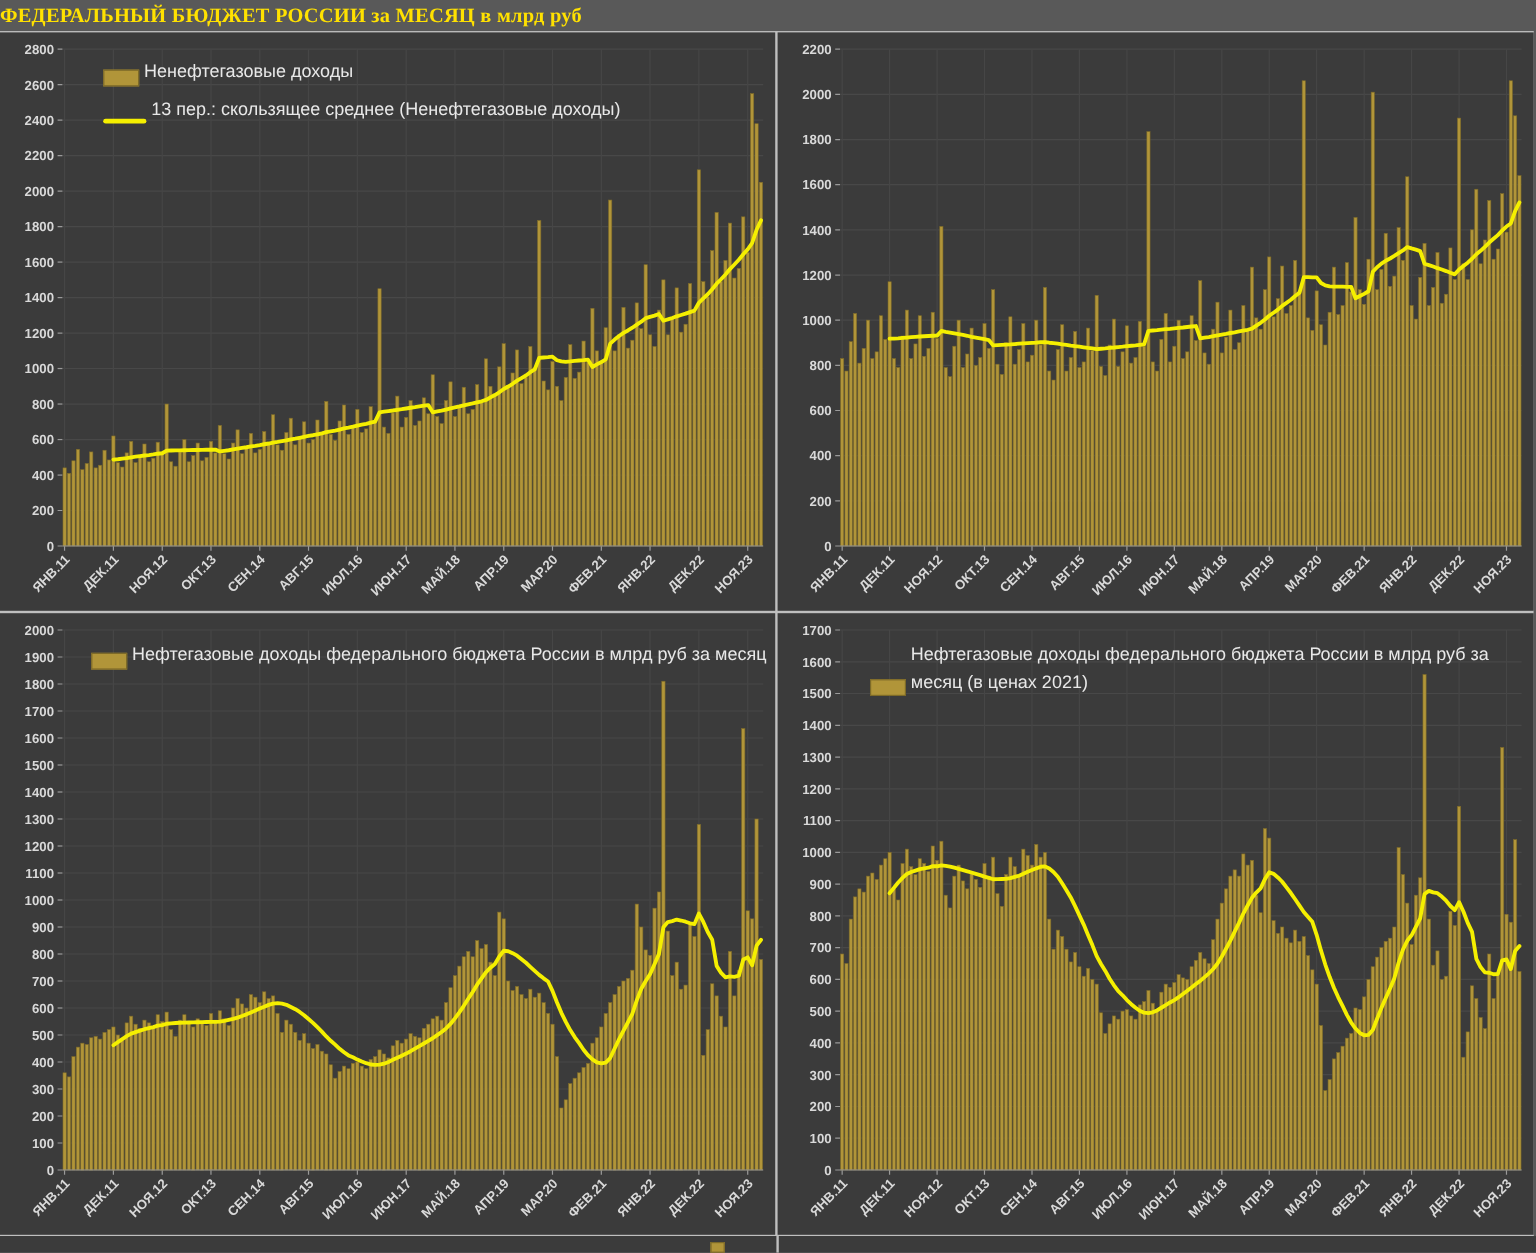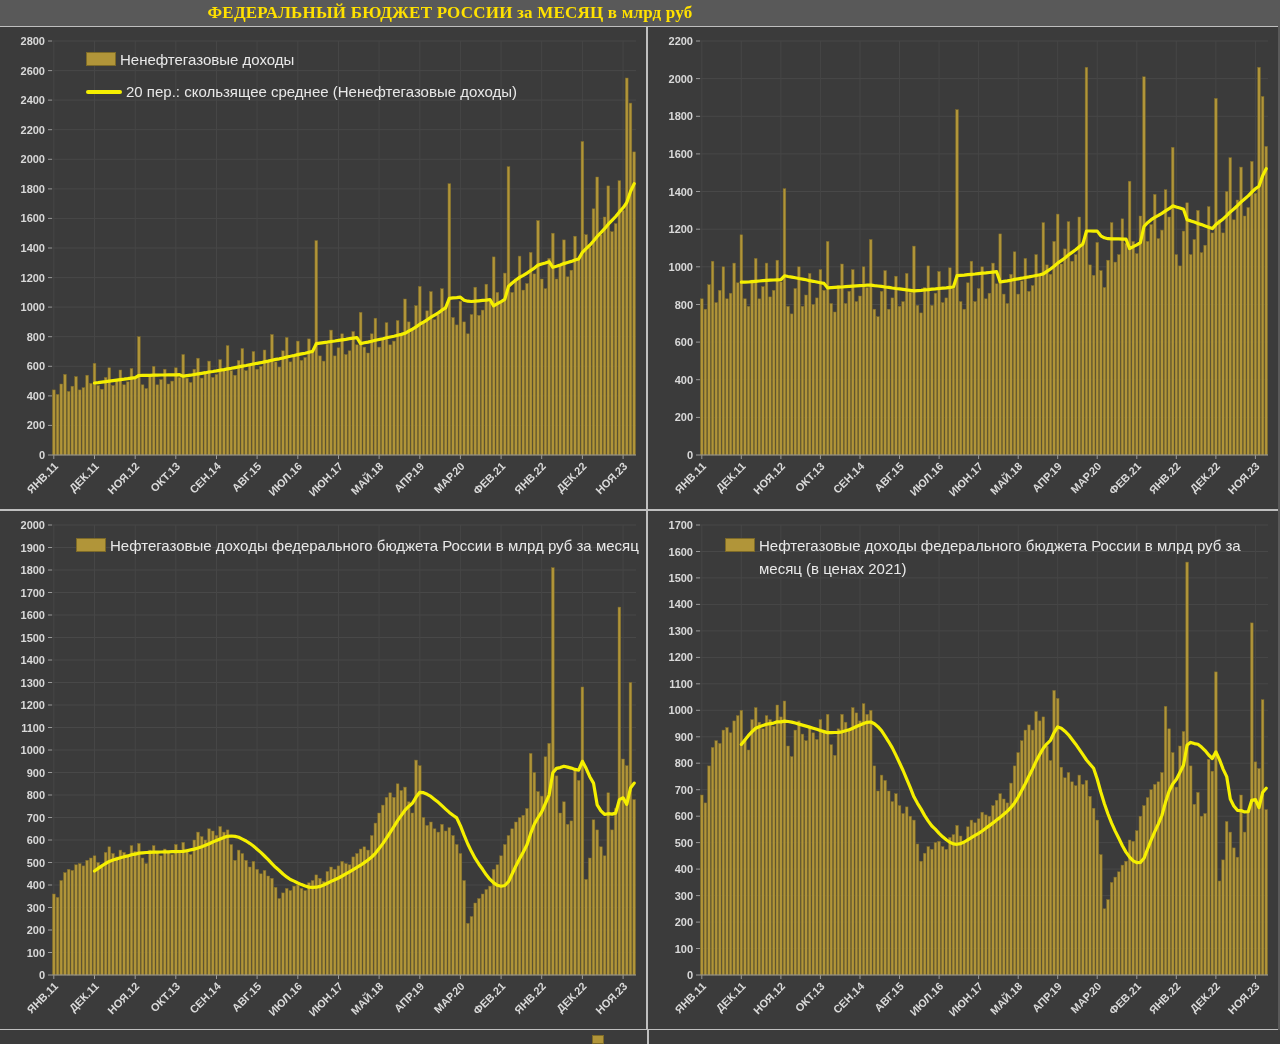--- a/index.html
+++ b/index.html
@@ -3,21 +3,21 @@
 <meta charset="utf-8">
 <style>
   html,body{margin:0;padding:0}
   body{
     width:1280px;height:1044px;overflow:hidden;
     background:#595959;
     font-family:"Liberation Sans",sans-serif;
   }
   .title-bar{
     height:26px;width:900px;
-    display:flex;align-items:center;justify-content:center;
+    display:flex;align-items:center;
   }
   .page-title{
     font-family:"Liberation Serif",serif;
     font-weight:bold;font-size:17px;color:#ffe100;letter-spacing:.2px;
     white-space:nowrap;
   }
   .grid{
     display:grid;
     grid-template-columns:646px 630px;
     grid-template-rows:482px 518px;
@@ -25,21 +25,21 @@
     background:#bfbfbf;
     border-top:1px solid #bfbfbf;border-bottom:1px solid #bfbfbf;
   }
   .panel{position:relative;background:#3b3b3b;overflow:hidden}
   .panel svg{position:absolute;inset:0;width:100%;height:100%;display:block}
   svg text{font-family:"Liberation Sans",sans-serif;font-size:11px;font-weight:700;fill:#d9d9d9}
   .legend{
     position:absolute;display:flex;flex-direction:column;gap:9px;
     color:#e8e8e8;font-size:15px;pointer-events:none;
   }
-  .legend-item{display:flex;align-items:flex-start;gap:4px;line-height:1.5}
+  .legend-item{display:flex;align-items:flex-end;gap:4px;line-height:1.5}
   .sw-bar{flex:0 0 auto;width:30px;height:14px;margin-top:3px;background:#b19539;border:1px solid #7d6a28;box-sizing:border-box}
   .sw-line{flex:0 0 auto;width:36px;height:4px;margin-top:9px;background:#f5ef00;border-radius:2px}
   .lg0{left:86px;top:22px}
   .lg1{left:172px;top:26px}
   .lg2{left:76px;top:24px}
   .lg3{left:77px;top:24px}
   .lg2 .lg-text{max-width:534px}
   .lg3 .lg-text{max-width:510px}
   .bottom-strip{position:relative;height:14px;background:#3b3b3b;width:1280px}
   .strip-sep{position:absolute;left:647px;top:0;width:2px;height:14px;background:#bfbfbf}
@@ -308,21 +308,21 @@
           <line x1="52" y1="428" x2="636" y2="428" stroke="#9a9a9a" stroke-width="1"></line>
           <path d="M94.5 356.0L98.2 355.7L101.9 355.2L105.6 354.7L109.3 354.1L113.0 353.6L116.7 353.1L120.4 352.6L124.1 352.2L127.8 351.7L131.5 351.1L135.2 350.7L138.9 348.5L142.6 348.4L146.3 348.3L149.9 348.3L153.6 348.2L157.3 348.1L161.0 348.0L164.7 348.0L168.4 347.9L172.1 347.8L175.8 347.8L179.5 347.7L183.2 349.2L186.9 348.7L190.6 348.2L194.3 347.5L198.0 346.9L201.7 346.3L205.4 345.7L209.1 345.0L212.8 344.5L216.5 343.9L220.2 343.2L223.9 342.6L227.6 341.9L231.3 341.3L235.0 340.6L238.7 339.9L242.4 339.1L246.1 338.5L249.7 337.8L253.4 337.0L257.1 336.3L260.8 335.7L264.5 334.9L268.2 334.1L271.9 333.2L275.6 332.4L279.3 331.8L283.0 331.0L286.7 330.0L290.4 329.3L294.1 328.5L297.8 327.6L301.5 326.9L305.2 326.2L308.9 325.2L312.6 324.4L316.3 316.6L320.0 316.1L323.7 315.6L327.4 315.1L331.1 314.5L334.8 314.0L338.5 313.4L342.2 312.8L345.8 312.3L349.5 311.7L353.2 311.1L356.9 310.6L360.6 316.6L364.3 315.8L368.0 315.1L371.7 314.3L375.4 313.3L379.1 312.5L382.8 311.7L386.5 310.8L390.2 310.0L393.9 309.2L397.6 308.3L401.3 307.4L405.0 306.3L408.7 304.2L412.4 302.2L416.1 299.9L419.8 297.2L423.5 295.1L427.2 292.8L430.9 290.2L434.6 288.1L438.3 285.9L441.9 283.2L445.6 280.9L449.3 271.3L453.0 270.9L456.7 270.6L460.4 270.2L464.1 273.2L467.8 274.2L471.5 274.5L475.2 274.2L478.9 273.8L482.6 273.4L486.3 273.1L490.0 272.7L493.7 278.8L497.4 276.7L501.1 274.7L504.8 272.4L508.5 259.4L512.2 256.0L515.9 253.0L519.6 250.4L523.3 248.4L527.0 246.1L530.7 243.5L534.4 241.1L538.1 238.1L541.7 237.0L545.4 236.0L549.1 234.7L552.8 240.3L556.5 239.2L560.2 238.0L563.9 236.6L567.6 235.5L571.3 234.4L575.0 233.1L578.7 231.9L582.4 225.3L586.1 221.6L589.8 218.2L593.5 214.0L597.2 209.4L600.9 205.7L604.6 201.7L608.3 197.2L612.0 193.4L615.7 189.5L619.4 184.9L623.1 180.8L626.8 175.5L630.5 164.5L634.2 156.6" fill="none" stroke="#f5ef00" stroke-width="3.2" stroke-linejoin="round" stroke-linecap="round"></path>
         </svg>
       <div class="legend lg0">
         <div class="legend-item">
           <span class="sw-bar"></span>
           <span class="lg-text">Ненефтегазовые доходы</span>
         </div>
         <div class="legend-item">
           <span class="sw-line"></span>
-          <span class="lg-text">20 пер.: скользящее среднее (Ненефтегазовые доходы)</span>
+          <span class="lg-text">13 пер.: скользящее среднее (Ненефтегазовые доходы)</span>
         </div>
       </div>
     </div>
 
     <div class="panel">
       <svg viewBox="0 0 630 482">
           <line x1="48" y1="428.0" x2="52" y2="428.0" stroke="#9a9a9a" stroke-width="1"></line>
           <text x="45" y="432" text-anchor="end">0</text>
           <line x1="52" y1="390.4" x2="620" y2="390.4" stroke="#484848" stroke-width="1"></line>
           <line x1="48" y1="390.4" x2="52" y2="390.4" stroke="#9a9a9a" stroke-width="1"></line>

